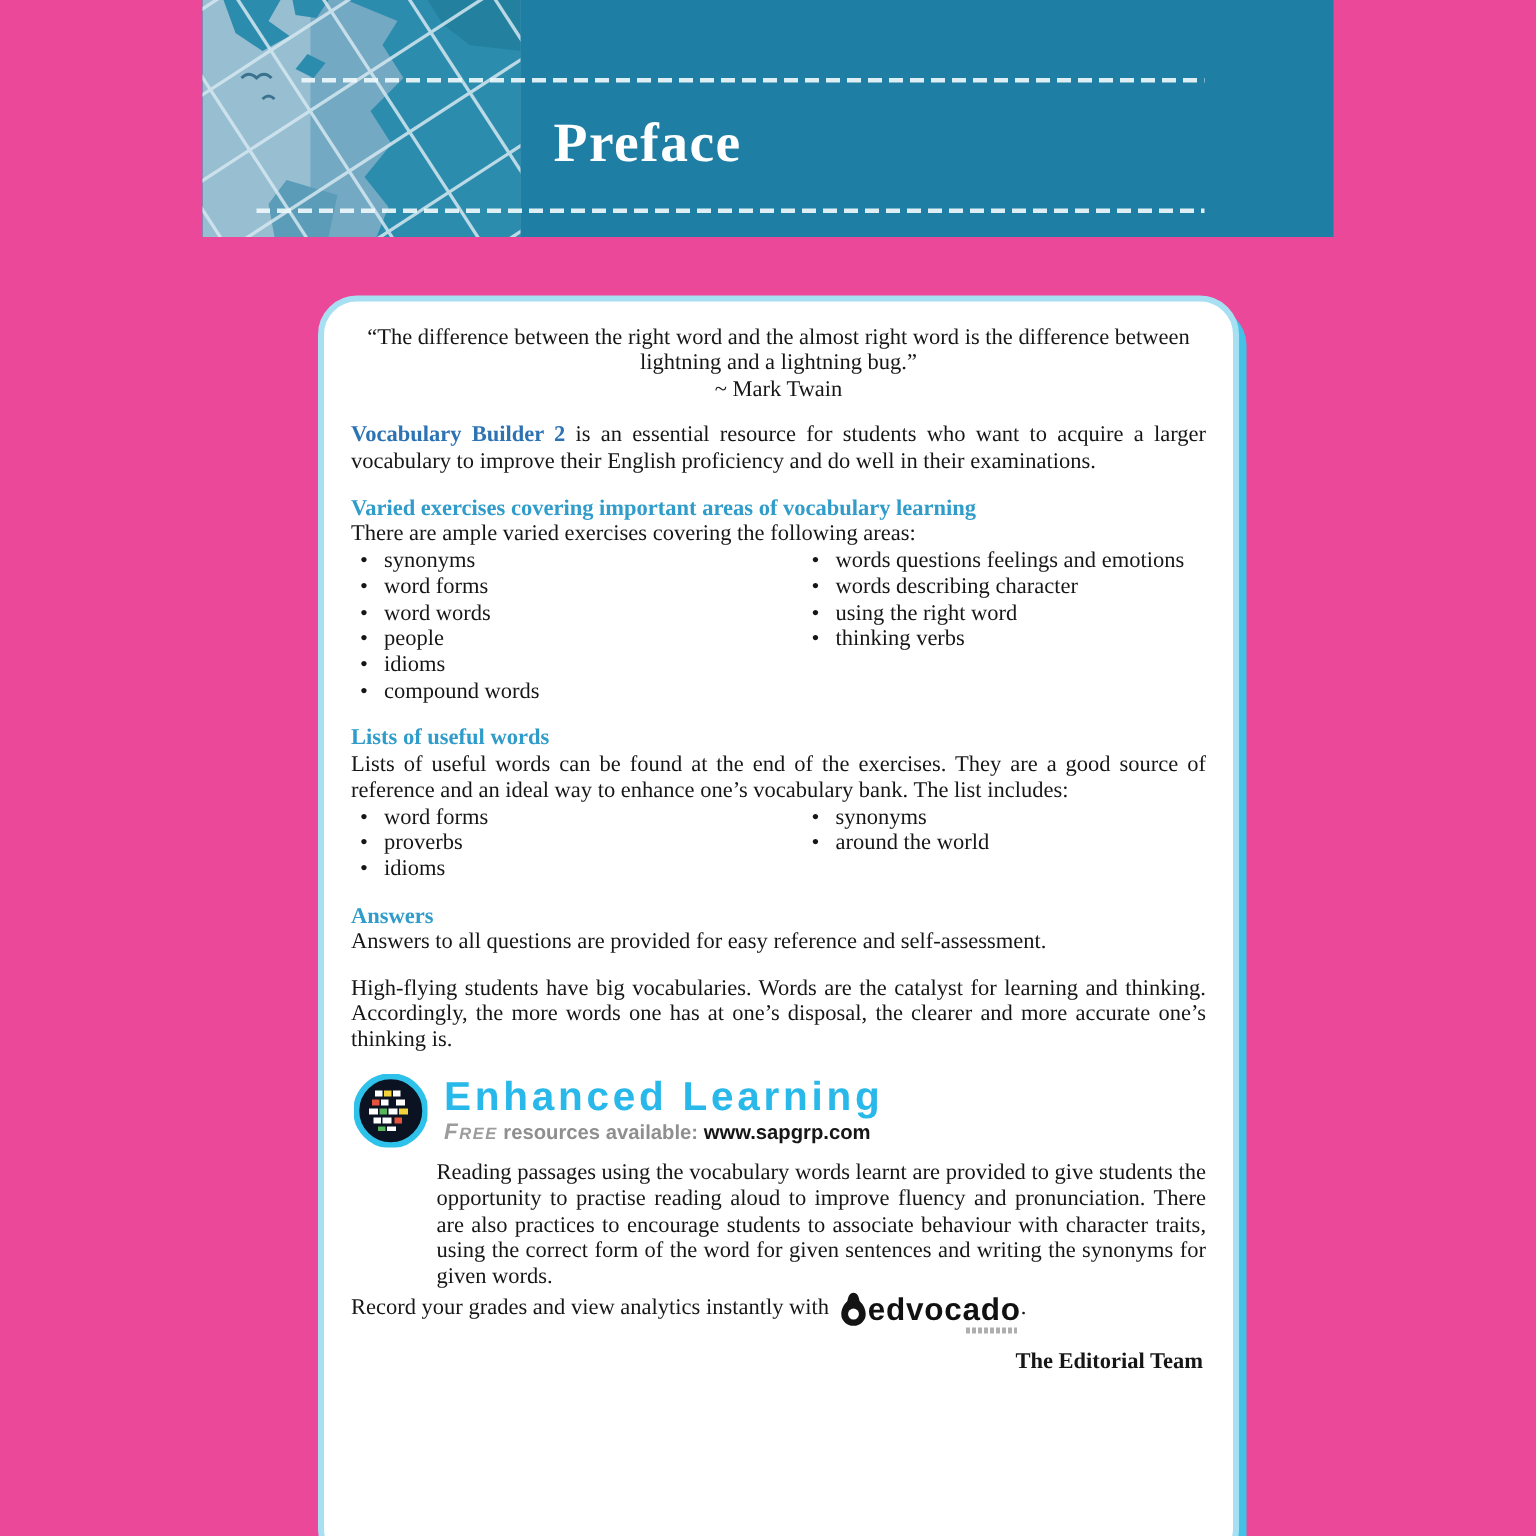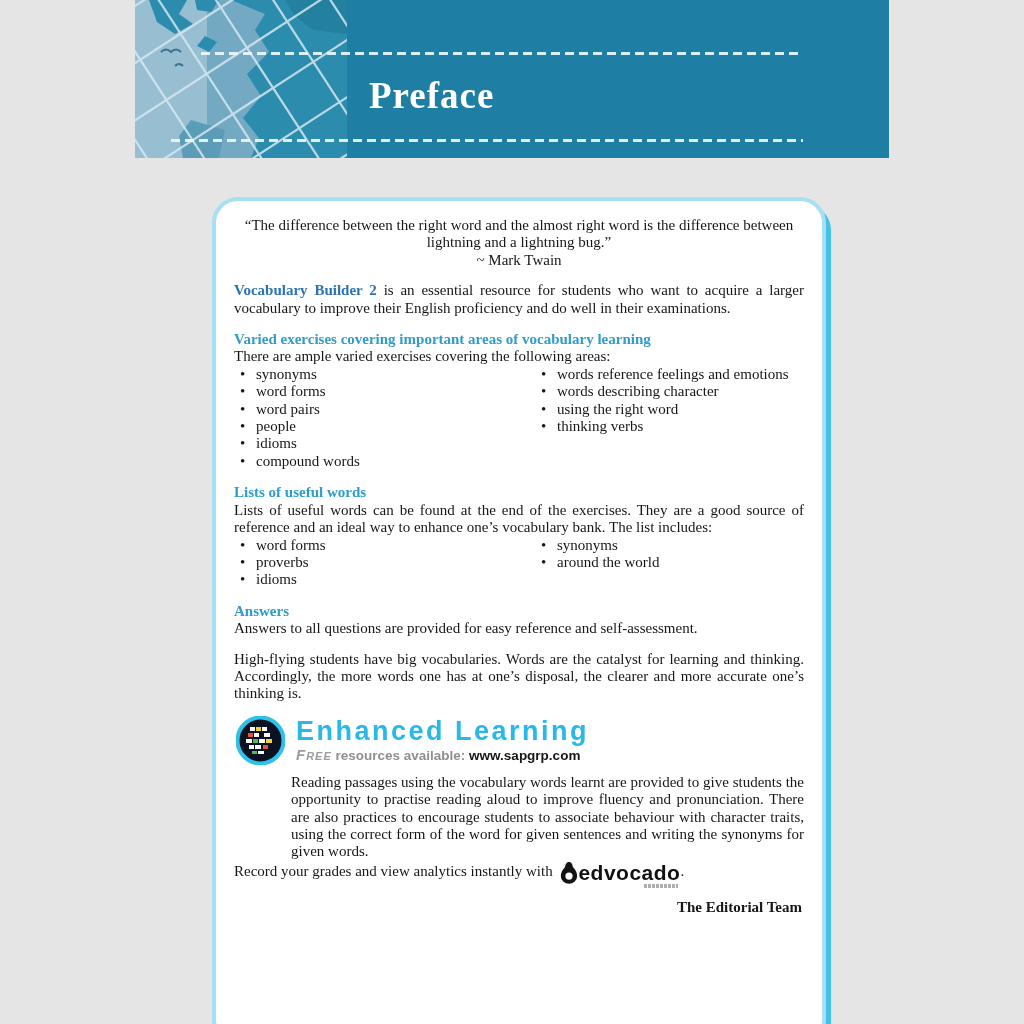--- a/index.html
+++ b/index.html
@@ -1,16 +1,16 @@
 <!DOCTYPE html>
 <html><head>
 <meta charset="utf-8">
 <style>
   html,body{margin:0;padding:0;background:#fff;}
-  .page{position:relative;width:1024px;height:1024px;background:#e5e5e5;overflow:hidden;
+  .page{position:relative;width:1024px;height:1024px;background:#ec4899;overflow:hidden;
         font-family:"Liberation Serif",serif;color:#161616;}
 
   
   .header{position:absolute;left:135px;top:0;width:754px;height:158px;background:#1f7ea3;}
   .globe{position:absolute;left:0;top:0;width:212px;height:158px;display:block;}
   .dash{position:absolute;height:3px;
         background:repeating-linear-gradient(90deg,#eef8fb 0 9px,rgba(255,255,255,0) 9px 14px);
         opacity:.92;}
   .dash.top{left:66px;right:86px;top:52px;}
   .dash.bottom{left:36px;right:86px;top:139px;}
@@ -121,39 +121,39 @@
         <li>
             <span class="bullet"></span>
             <span>synonyms</span>
           </li>
         <li>
             <span class="bullet"></span>
             <span>word forms</span>
           </li>
         <li>
             <span class="bullet"></span>
-            <span>word pairs</span>
+            <span>word words</span>
           </li>
         <li>
             <span class="bullet"></span>
             <span>people</span>
           </li>
         <li>
             <span class="bullet"></span>
             <span>idioms</span>
           </li>
         <li>
             <span class="bullet"></span>
             <span>compound words</span>
           </li>
       </ul>
       <ul class="col">
         <li>
             <span class="bullet"></span>
-            <span>words reference feelings and emotions</span>
+            <span>words questions feelings and emotions</span>
           </li>
         <li>
             <span class="bullet"></span>
             <span>words describing character</span>
           </li>
         <li>
             <span class="bullet"></span>
             <span>using the right word</span>
           </li>
         <li>

